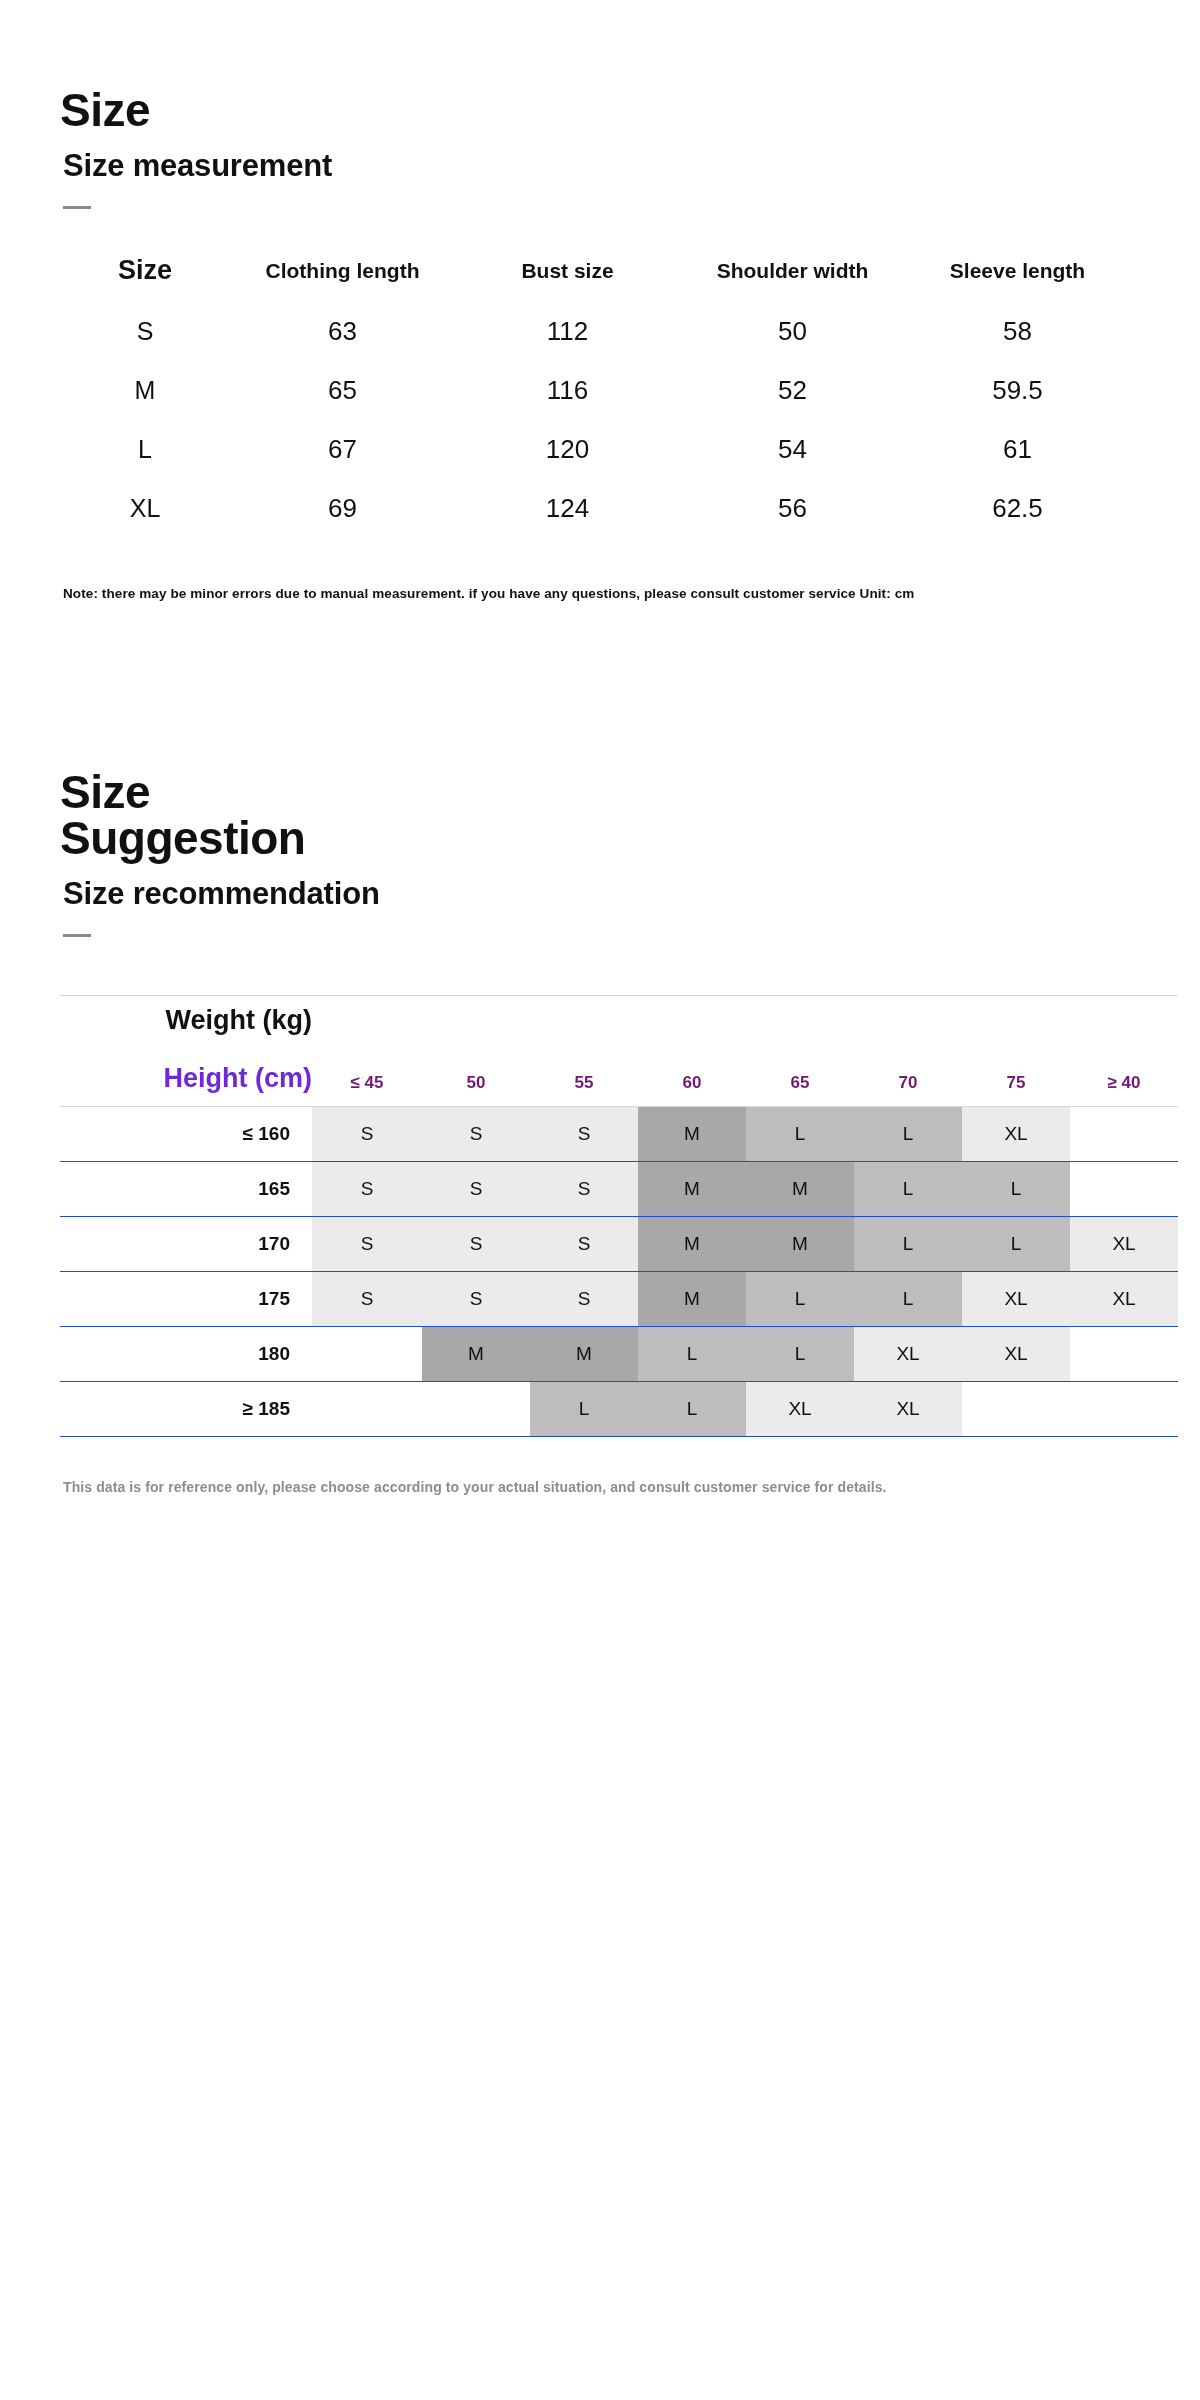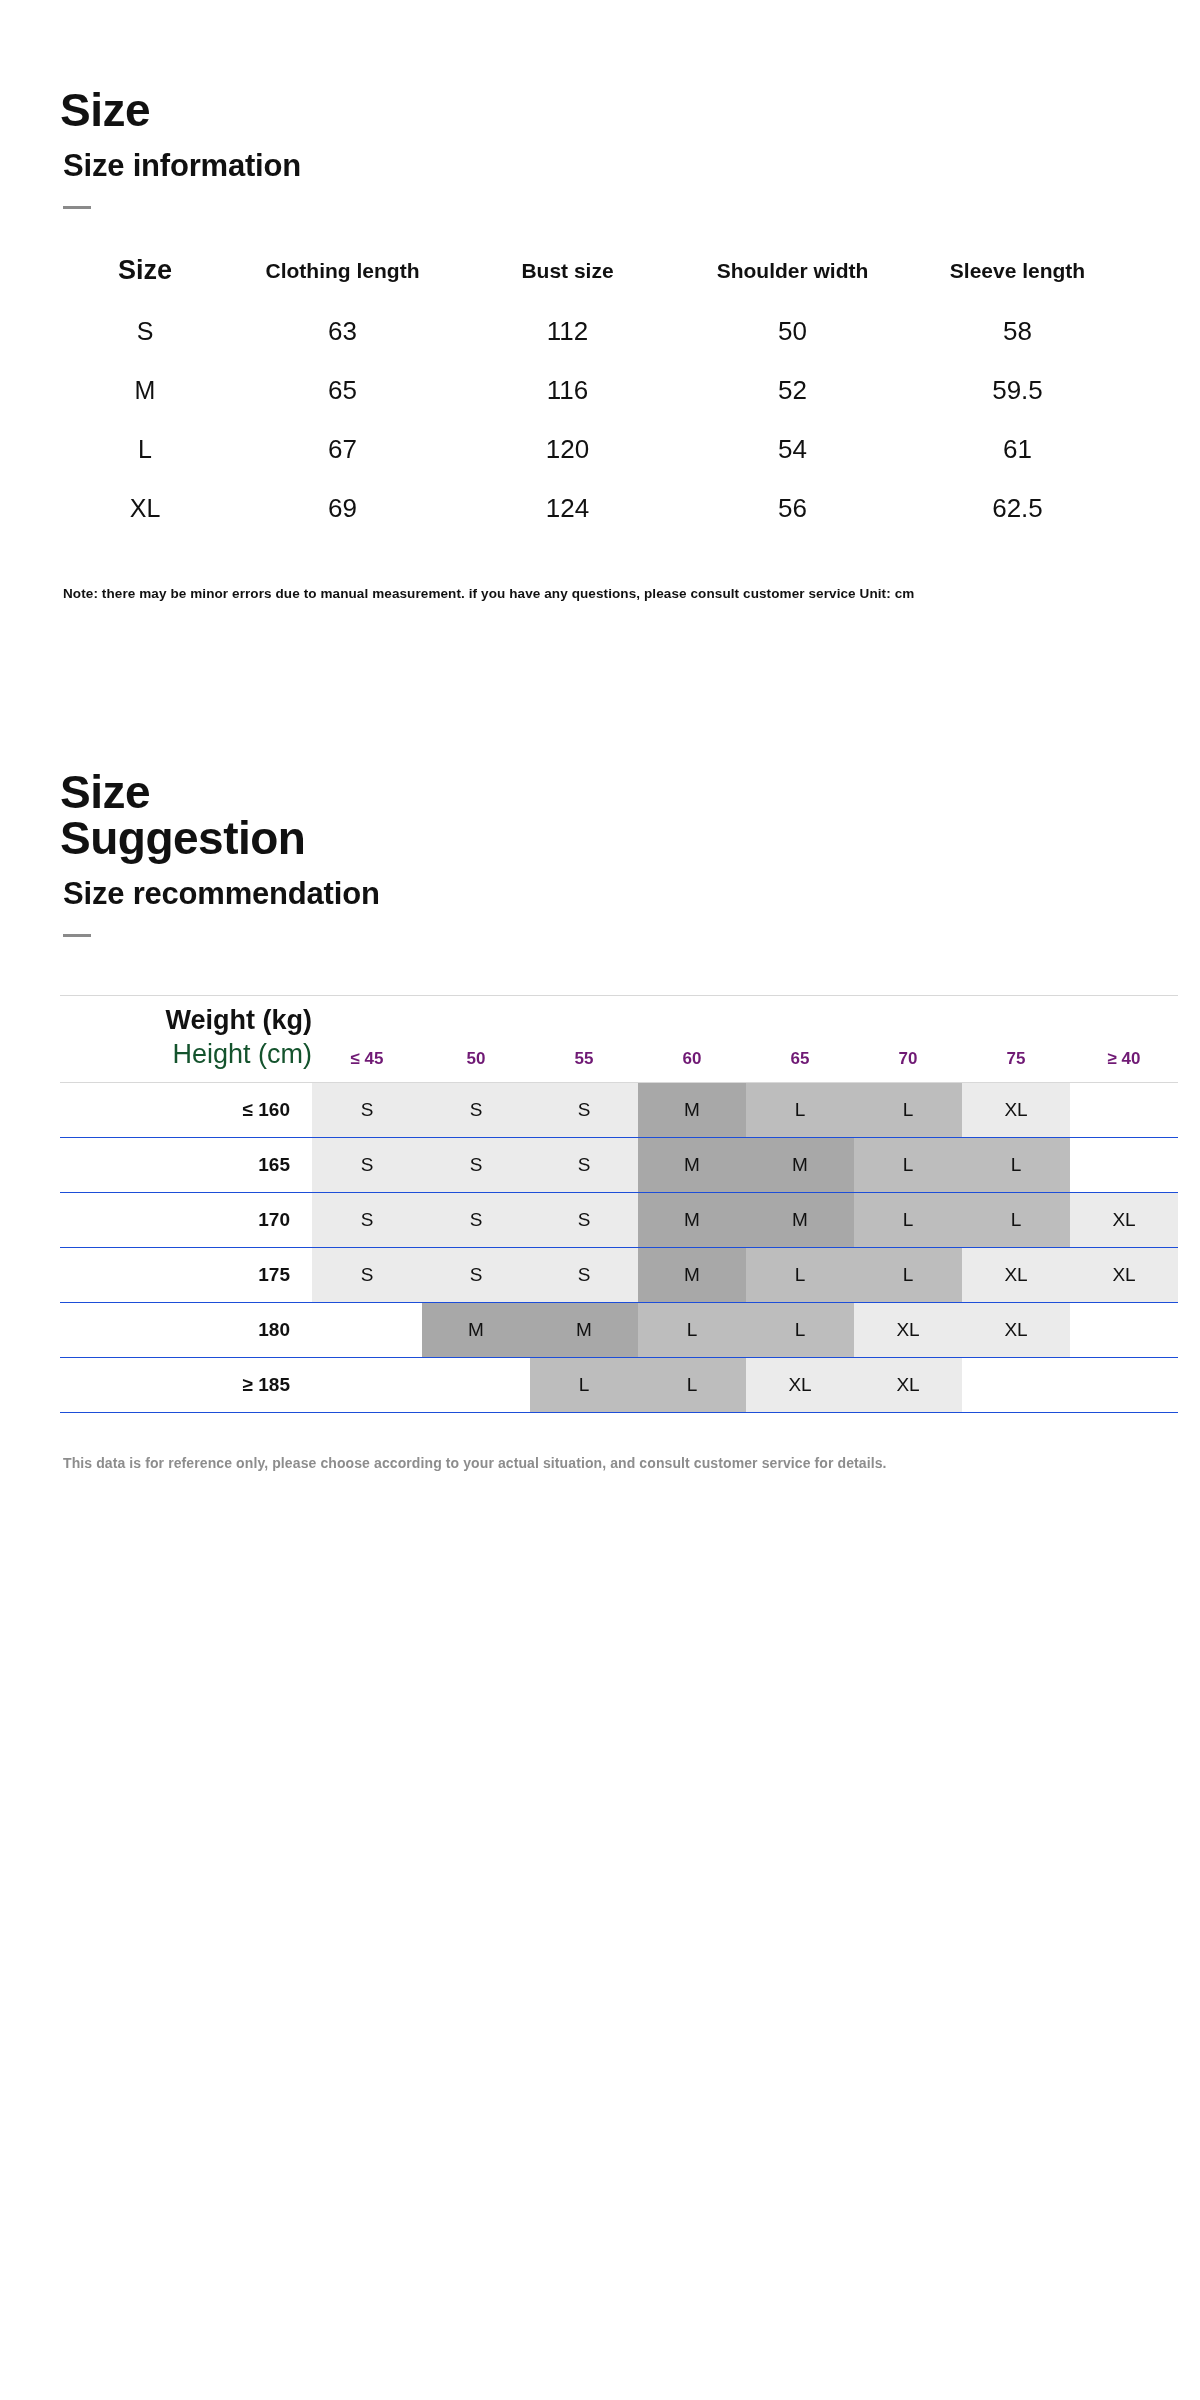--- a/index.html
+++ b/index.html
@@ -126,25 +126,26 @@
   .axis-weight {
     font-size: 27px;
     font-weight: bold;
     color: #111111;
     display: block;
     line-height: 1.25;
     padding-left: 2px;
   }
   .axis-height {
     font-size: 27px;
-    font-weight: normal;
-    color: #14532d;
+    font-weight: bold;
+    color: #6d28d9;
     display: block;
     line-height: 1.25;
     padding-left: 38px;
+    margin-top: 24px;
   }
   table.rec-table th.wcol {
     font-size: 17px;
     font-weight: bold;
     color: #701a75;
     text-align: center;
     vertical-align: bottom;
     padding-bottom: 13px;
   }
   table.rec-table td.hcol {
@@ -174,21 +175,21 @@
     letter-spacing: 0.1px;
   }
 </style>
 </head>
 <body>
 
 <div class="page">
 
   <section class="sec-size">
     <h1 class="title-big">Size</h1>
-    <h2 class="title-sub">Size information</h2>
+    <h2 class="title-sub">Size measurement</h2>
     <div class="dash"></div>
 
     <table class="size-table">
       <colgroup>
         <col style="width:170px">
         <col style="width:225px">
         <col style="width:225px">
         <col style="width:225px">
         <col style="width:225px">
       </colgroup>

